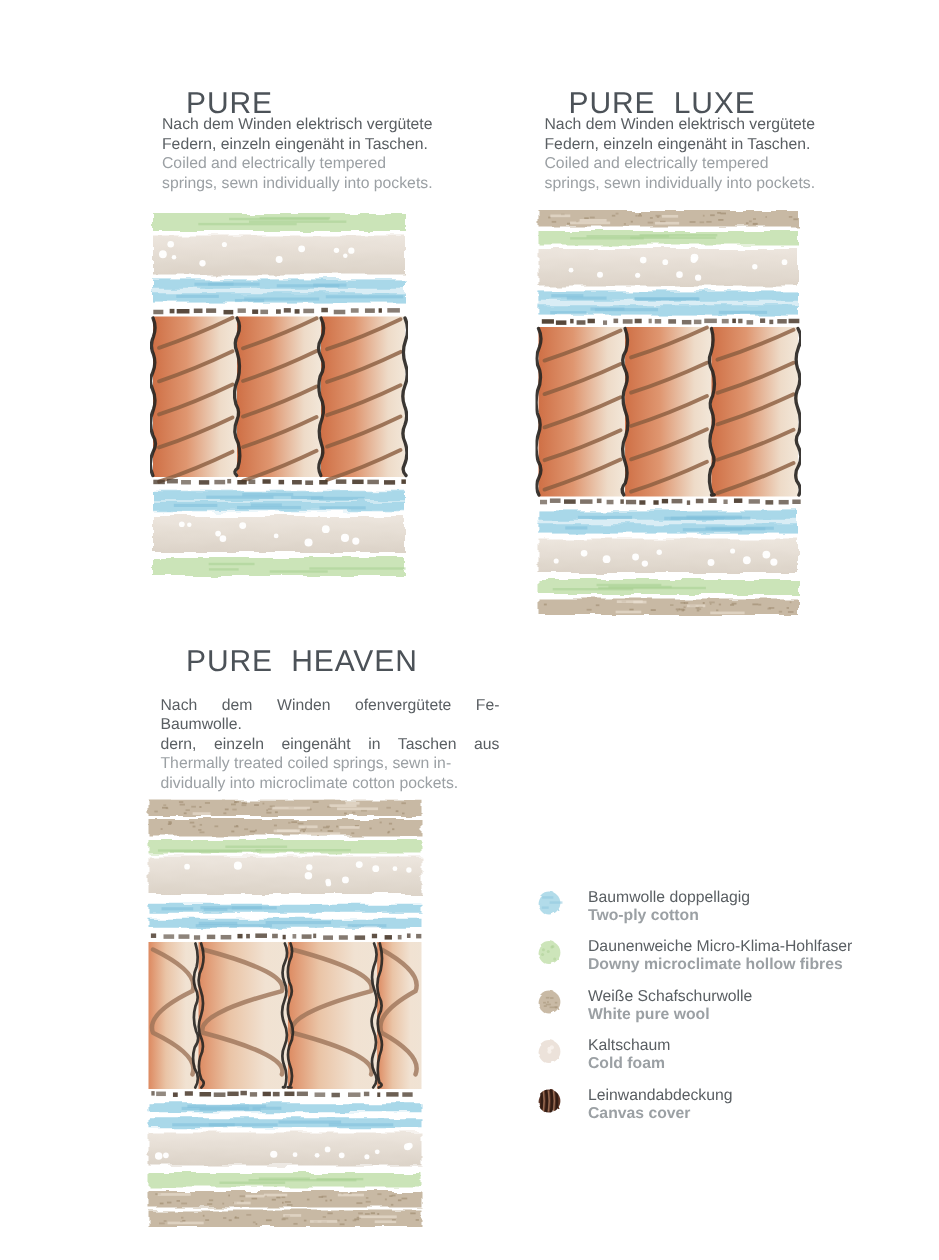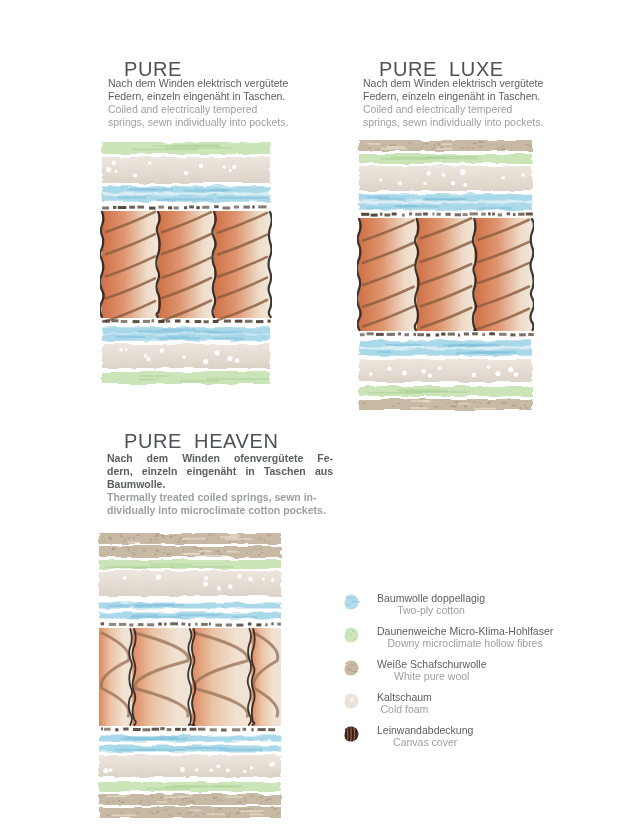--- a/index.html
+++ b/index.html
@@ -10,28 +10,28 @@
   .desc{position:absolute;font-size:10.5px;line-height:13px;}
   .desc .de{margin:0;color:#595e62;}
   .desc .en{margin:0;color:#9ba0a4;}
   .desc .line{display:block;}
   .desc .line.just{text-align:justify;text-align-last:justify;}
   .illo{position:absolute;}
   .illo svg{display:block;}
   
   #t0{left:108px;top:42px;} #d0{left:108px;top:77px;width:212px;} #illo0{left:100px;top:142px;}
   #t1{left:363px;top:42px;} #d1{left:363px;top:77px;width:212px;} #illo1{left:357px;top:140px;}
-  #t2{left:108px;top:414px;} #d2{left:107px;top:452px;width:226px;font-weight:bold;} #illo2{left:97px;top:533px;}
+  #t2{left:108px;top:414px;} #d2{left:107px;top:464px;width:226px;} #illo2{left:97px;top:533px;}
   
-  .legend{position:absolute;left:342px;top:592px;width:240px;text-align:center;}
+  .legend{position:absolute;left:357px;top:592px;width:240px;}
   .lrow{display:flex;align-items:flex-start;margin-bottom:9px;}
   .lsw{width:18px;height:18px;margin-right:17px;margin-top:1px;flex:0 0 18px;}
   .ltxt{font-size:10.5px;line-height:12px;}
   .lde{color:#595e62;}
-  .len{color:#9ba0a4;}
+  .len{color:#9ba0a4;font-weight:bold;}
 </style>
 </head>
 <body>
 
 <svg width="0" height="0" style="position:absolute" aria-hidden="true">
   <defs>
     <filter id="rough" x="-12%" y="-40%" width="124%" height="180%">
       <feTurbulence type="fractalNoise" baseFrequency="0.055 0.18" numOctaves="2" seed="7" result="n"></feTurbulence>
       <feDisplacementMap in="SourceGraphic" in2="n" scale="5"></feDisplacementMap>
     </filter>
@@ -414,22 +414,22 @@
           <rect x="101.0" y="263.0" width="12.2" height="1.8" fill="#ece3d5" opacity="0.6"></rect>
         </svg>
       </div>
   </section>
 
   <section>
     <h2 class="title" id="t2">PURE HEAVEN</h2>
     <div class="desc" id="d2">
       <p class="de">
         <span class="line just">Nach dem Winden ofenvergütete Fe-</span>
+        <span class="line">Baumwolle.</span>
         <span class="line just">dern, einzeln eingenäht in Taschen aus</span>
-        <span class="line">Baumwolle.</span>
       </p>
       <p class="en">
         <span class="line">Thermally treated coiled springs, sewn in-</span>
         <span class="line">dividually into microclimate cotton pockets.</span>
       </p>
     </div>
     <div class="illo" id="illo2">
         <svg width="186" height="285" viewBox="0 0 186 285">
           <rect x="2" y="0" width="182" height="11" fill="#c8b9a4" filter="url(#rough)"></rect>
           <rect x="30.5" y="4.2" width="3.1" height="1.2" fill="#a28f74" opacity="0.5502595020225272"></rect>

